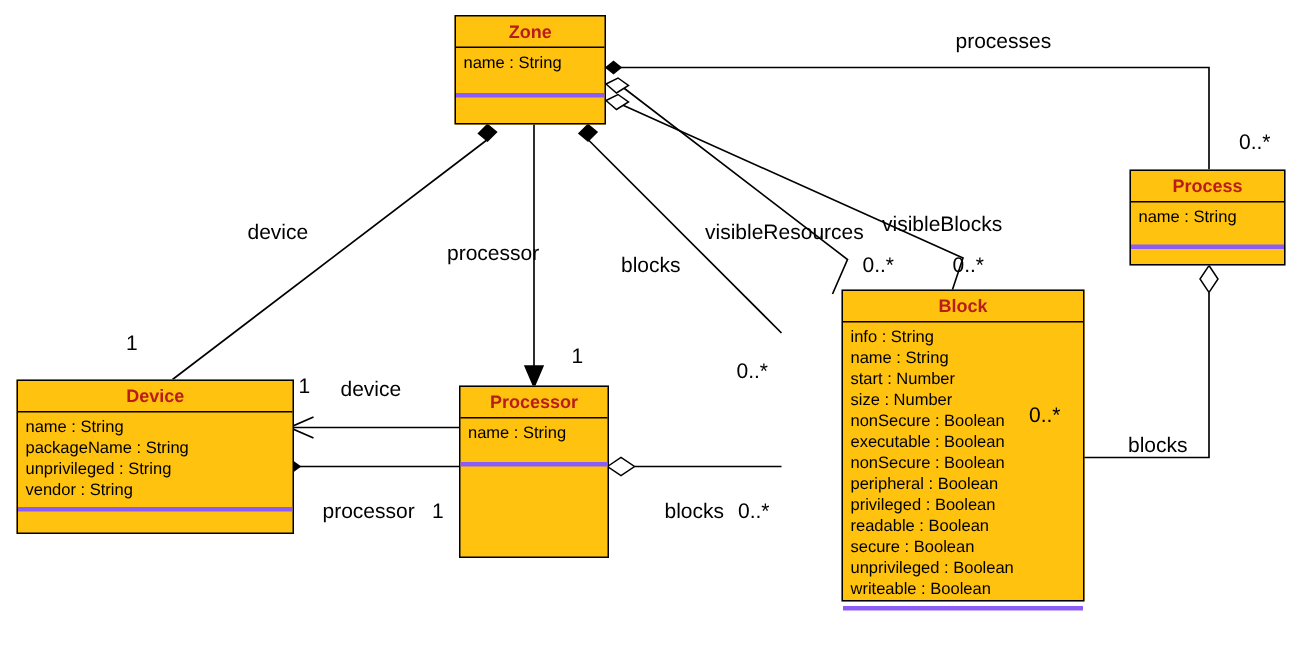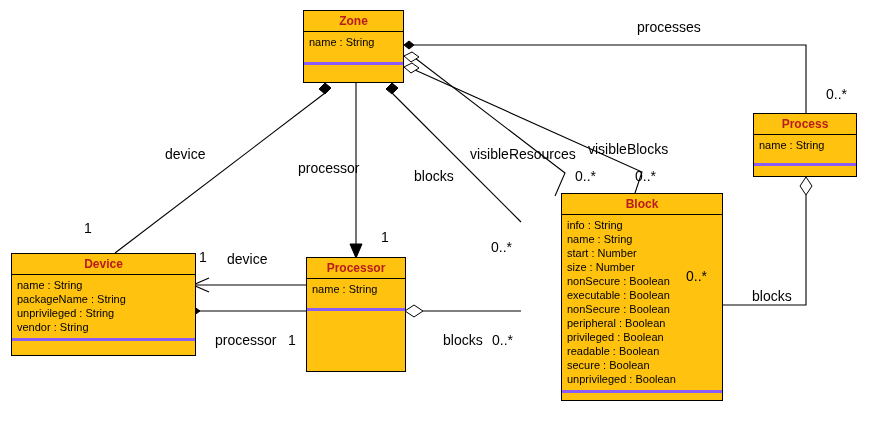--- a/index.html
+++ b/index.html
@@ -163,20 +163,21 @@
       <div class="uml-attr">start : Number</div>
       <div class="uml-attr">size : Number</div>
       <div class="uml-attr">nonSecure : Boolean</div>
       <div class="uml-attr">executable : Boolean</div>
       <div class="uml-attr">nonSecure : Boolean</div>
       <div class="uml-attr">peripheral : Boolean</div>
       <div class="uml-attr">privileged : Boolean</div>
       <div class="uml-attr">readable : Boolean</div>
       <div class="uml-attr">secure : Boolean</div>
       <div class="uml-attr">unprivileged : Boolean</div>
+      <div class="uml-attr">writeable : Boolean</div>
     </div>
     <div class="uml-ops"></div>
   </div>
 
   <div class="edge-label" style="left:637px; top:21px;">processes</div>
 
   <div class="edge-label" style="left:165px; top:148px;">device</div>
 
   <div class="edge-label" style="left:298px; top:162px;">processor</div>
 

